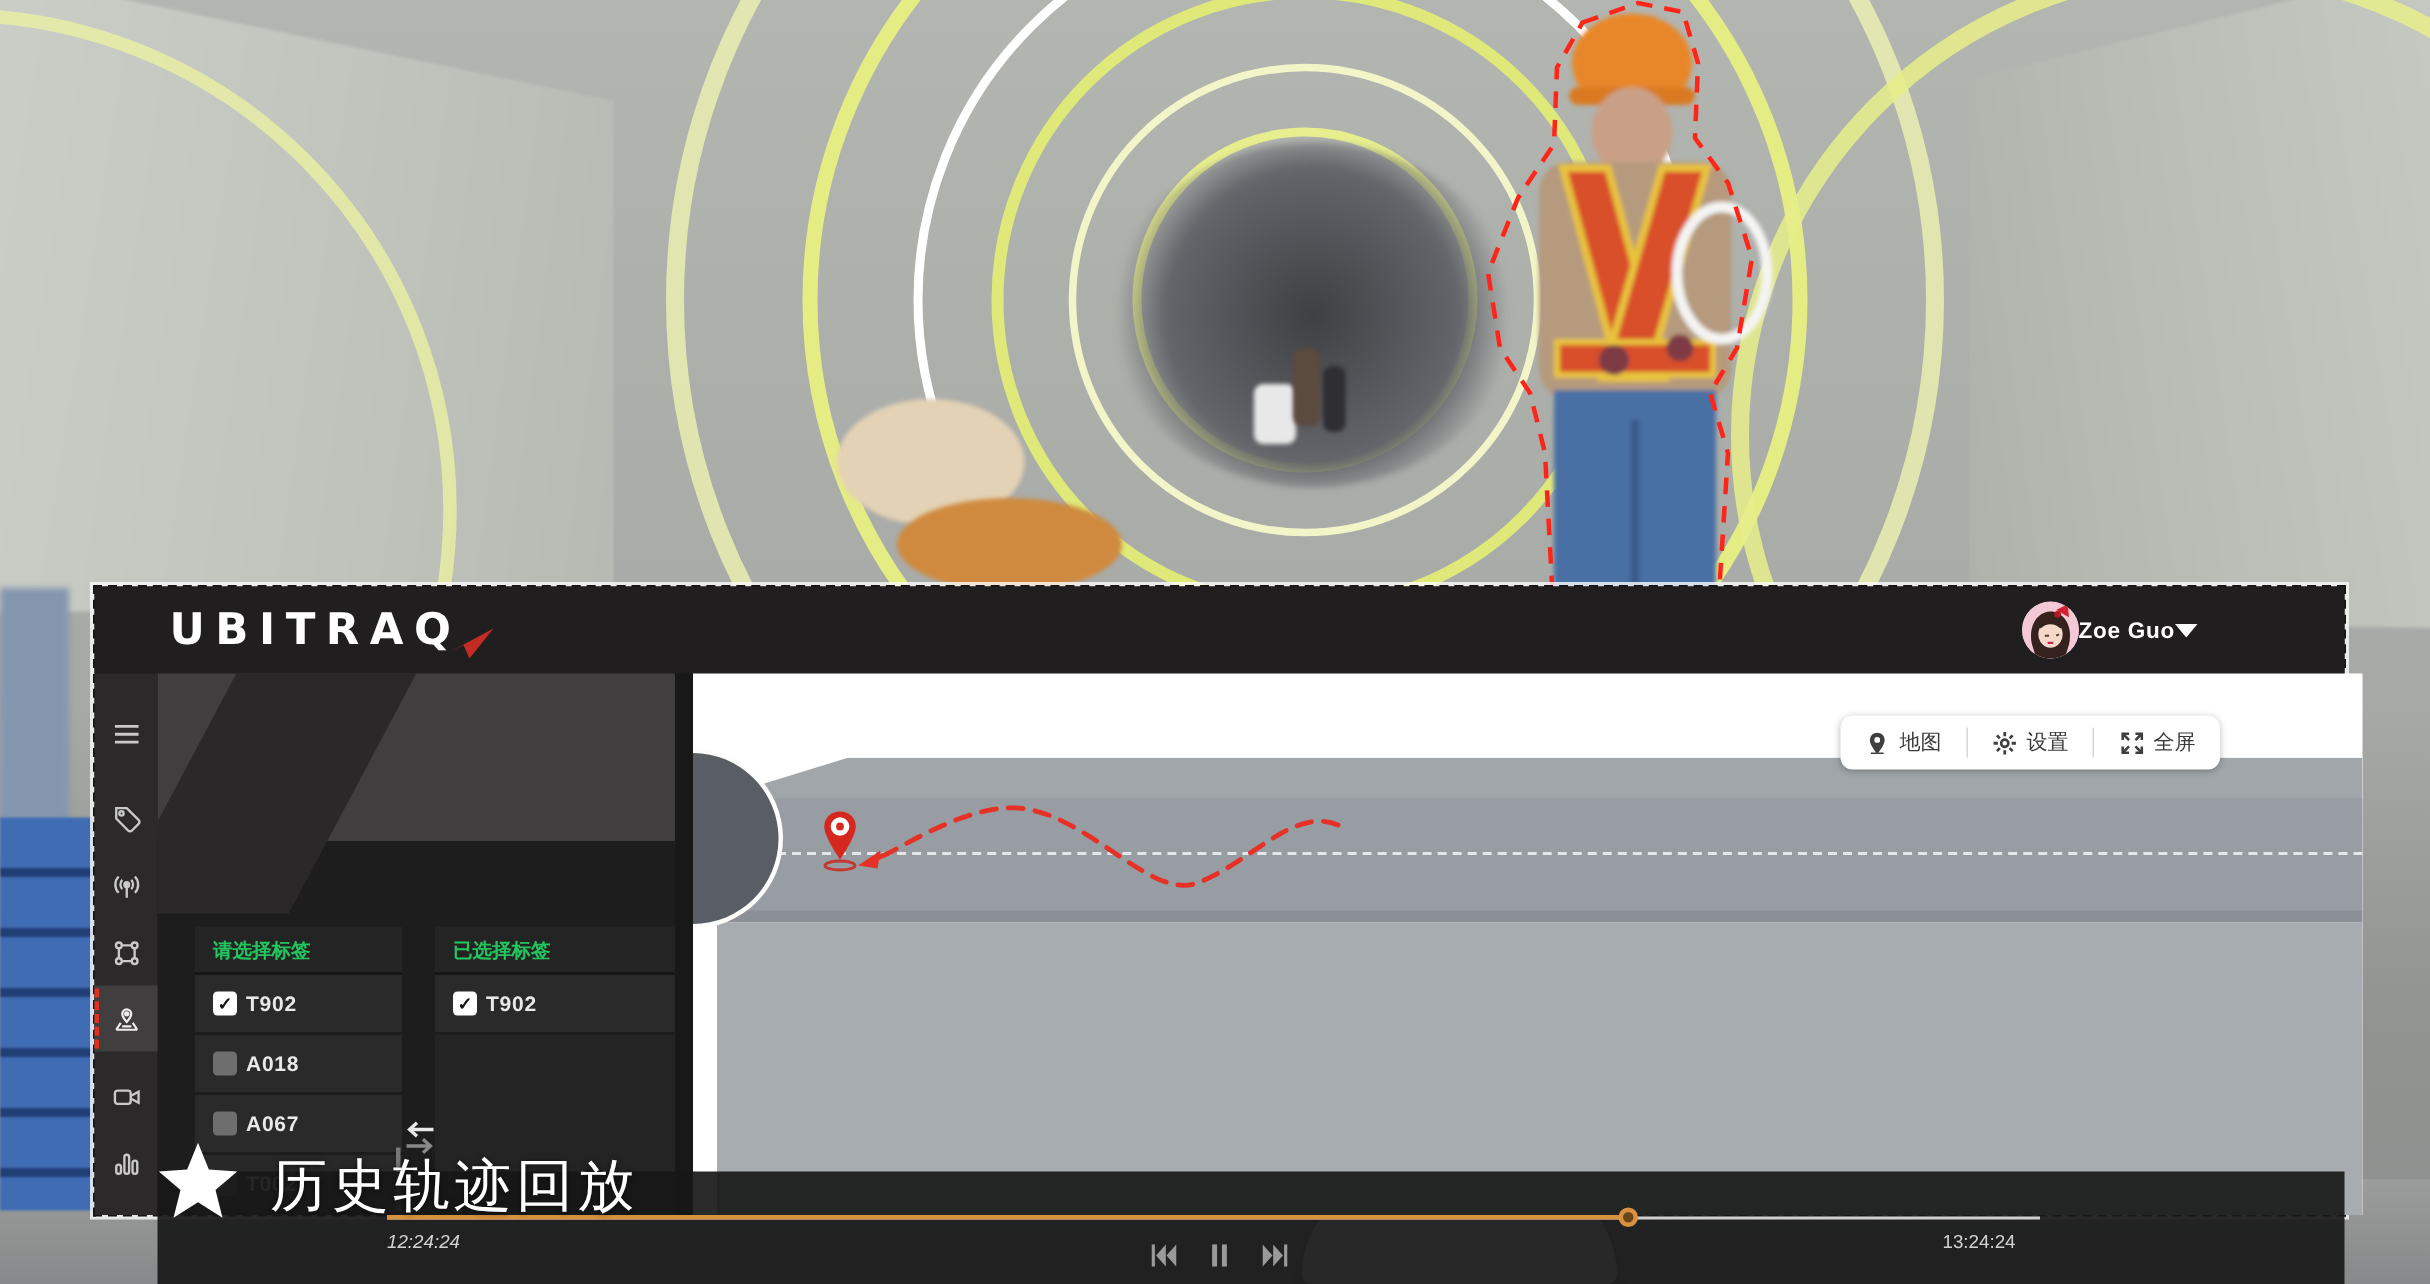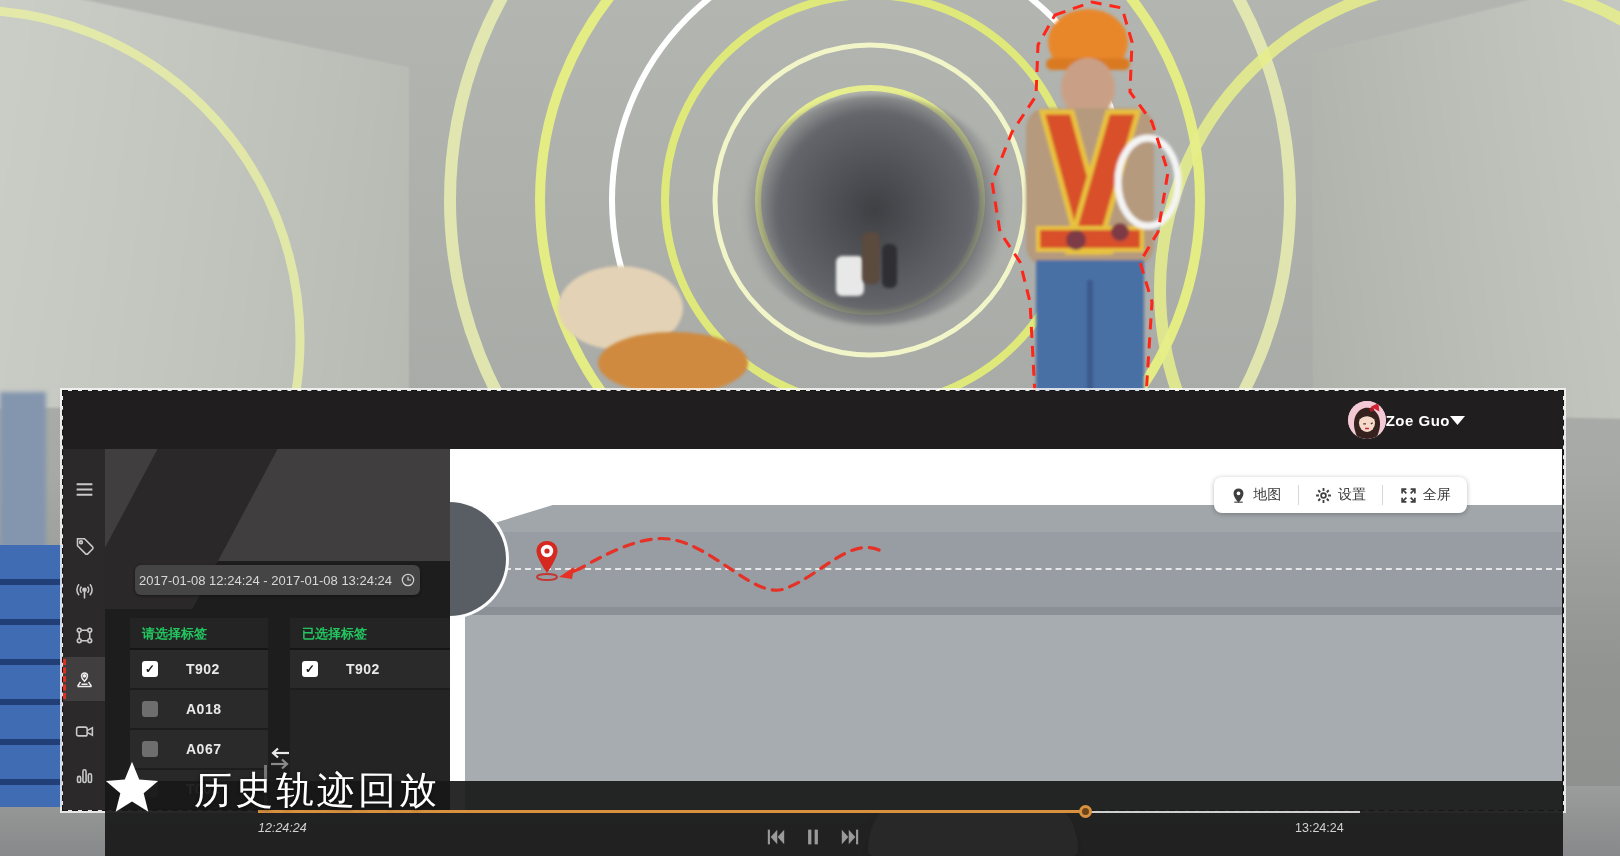--- a/index.html
+++ b/index.html
@@ -61,33 +61,33 @@
   .datepill { position:absolute; left:30px; top:116px; width:285px; height:30px; background:#454545; border-radius:6px;
     display:flex; align-items:center; justify-content:center; gap:8px; color:#d8d8d8; font-size:13px; cursor:pointer;
     box-shadow:0 1px 3px rgba(0,0,0,.4); z-index:5; }
   .datepill svg { width:16px; height:16px; color:#cfcfcf; flex:none; }
 
   .tagpanel { position:absolute; background:#242424; z-index:5; }
   .tagpanel.src { left:25px; top:169px; width:138px; height:250px; }
   .tagpanel.sel { left:185px; top:169px; width:160px; height:178px; }
   .tp-head { height:32px; line-height:32px; padding-left:12px; color:#22c55e; font-size:13px; font-weight:bold;
     border-bottom:2px solid #151515; }
-  .tag-row { height:40px; display:flex; align-items:center; gap:28px; padding-left:12px;
+  .tag-row { height:40px; display:flex; align-items:center; gap:6px; padding-left:12px;
     border-bottom:2px solid #1d1d1d; background:#2a2a2a; cursor:pointer; }
   .tag-row .cb { width:16px; height:16px; border-radius:3px; background:#6e6e6e; flex:none;
     display:flex; align-items:center; justify-content:center; font-size:12px; color:#161616; font-weight:bold; }
   .tag-row .cb.checked { background:#ffffff; }
   .tag-row .cb.checked::after { content:"✓"; }
   .tag-row .tlabel { color:#e9e9e9; font-size:14px; font-weight:bold; letter-spacing:.5px; }
   .tag-row.dim1 { opacity:.78; }
   .vscroll { position:absolute; left:159px; top:316px; width:3px; height:42px; background:#777; z-index:6; }
   .transfer { position:absolute; left:163px; top:296px; width:24px; height:28px; z-index:6; cursor:pointer; }
 
   
-  .maparea { position:absolute; left:386px; top:0; width:1113px; height:361px; background:#ffffff; overflow:hidden; z-index:2; }
+  .maparea { position:absolute; left:399px; top:0; width:1113px; height:361px; background:#ffffff; overflow:hidden; z-index:2; }
   .cream-edge { position:absolute; left:0; top:52px; width:14px; height:116px; background:#e9e1d0; }
   .road-top { position:absolute; left:16px; top:56px; right:0; height:27px; background:#a0a6aa;
     clip-path:polygon(0 100%, 8% 0, 100% 0, 100% 100%); }
   .road { position:absolute; left:16px; top:83px; right:0; height:77px; background:#979da3; }
   .road::after { content:""; position:absolute; left:40px; right:0; top:36px; border-top:2px dashed rgba(255,255,255,.75); }
   .road-edge { position:absolute; left:16px; top:158px; right:0; height:8px; background:#8a9096; }
   .ground { position:absolute; left:16px; top:166px; right:0; bottom:0; background:#a7acb0; }
   .tunnelmouth { position:absolute; left:-4px; top:50px; width:64px; height:120px; background:#585e64;
     border-radius:0 60px 60px 0; border:3px solid #fdfdfd; border-left:none; }
   .trajsvg { position:absolute; left:80px; top:78px; width:470px; height:110px; }
@@ -106,21 +106,21 @@
   .tl-fill { position:absolute; left:0; top:0; height:3px; background:#d8913f; }
   .tl-handle { position:absolute; top:-5px; width:13px; height:13px; margin-left:-6px; border-radius:50%;
     background:#6b4418; border:3px solid #d8913f; cursor:pointer; }
   .tl-time { position:absolute; top:40px; color:#d2d2d2; font-size:12.5px; }
   .tl-time.start { left:153px;font-style:italic; } .tl-time.end { left:1190px;text-align:right; }
   .tl-controls { position:absolute; left:660px; top:46px; display:flex; align-items:center; gap:15px; }
   .tl-controls .pbtn { width:22px; height:20px; color:#9a9a9a; cursor:pointer; display:flex; align-items:center; justify-content:center; }
   .tl-controls .pbtn svg { width:20px; height:18px; }
 
   
-  .caption { position:absolute; left:104px; top:760px; z-index:30; display:flex; align-items:center; gap:34px; }
+  .caption { position:absolute; left:104px; top:760px; z-index:30; display:flex; align-items:center; gap:20px; }
   .caption .star svg { width:56px; height:56px; }
   .caption .cap-text { color:#ffffff; font-size:38px; letter-spacing:3px; text-shadow:0 1px 4px rgba(0,0,0,.6); }
 
   
   .workersvg { position:absolute; left:980px; top:0px; width:250px; height:400px; z-index:2; }
   .soft { filter:blur(1.5px); }
 </style>
 </head>
 <body>
 
@@ -171,20 +171,26 @@
           <filter id="b1">
             <feGaussianBlur stdDeviation="1.4"></feGaussianBlur>
           </filter>
         </defs>
     </svg>
   </div>
 
   <div class="window">
 
     <div class="hdr">
+      <div class="brand">
+        <span class="logo-text">UBITRAQ</span>
+        <svg width="32" height="26" viewBox="0 0 32 26">
+          <polygon points="1,17 31,1 15,21 11,12" fill="#c32b25"></polygon>
+        </svg>
+      </div>
       <div class="userchip">
         <div class="avatar">
           <svg viewBox="0 0 40 40" width="38" height="38">
             <circle cx="20" cy="20" r="20" fill="#f2c9d4"></circle>
             <path d="M7 30c-3-13 4-23 13-23s16 10 13 23l-3 10H10z" fill="#35211d"></path>
             <ellipse cx="20" cy="23" rx="8.5" ry="9.5" fill="#f6d9c8"></ellipse>
             <path d="M11 16c4-6 14-6 18 0l-2 3c-4-4-10-4-14 0z" fill="#35211d"></path>
             <path d="M24 6l8-4 1 9z" fill="#d42030"></path>
             <circle cx="25" cy="9" r="2.4" fill="#b01828"></circle>
             <path d="M16 24h3M24 24l2-1" stroke="#5a3a33" stroke-width="1.4" fill="none"></path>
@@ -242,27 +248,20 @@
               <path d="M9 3H3v6M15 3h6v6M21 15v6h-6M3 15v6h6"></path>
               <path d="M4 4l5 5M20 4l-5 5M20 20l-5-5M4 20l5-5"></path>
             </svg>
             <span>全屏</span>
           </div>
         </div>
       </div>
 
       <div class="leftpanel">
         <div class="diag"></div>
-        <div class="datepill">
-          <span>2017-01-08 12:24:24 - 2017-01-08 13:24:24</span>
-          <svg viewBox="0 0 24 24" fill="none" stroke="currentColor" stroke-width="1.8">
-            <circle cx="12" cy="12" r="8.5"></circle>
-              <path d="M12 7v5h4.5"></path>
-          </svg>
-        </div>
 
         <div class="tagpanel src">
           <div class="tp-head">请选择标签</div>
           <div class="tag-row">
             <span class="cb checked"></span>
             <span class="tlabel">T902</span>
           </div>
           <div class="tag-row">
             <span class="cb"></span>
             <span class="tlabel">A018</span>

